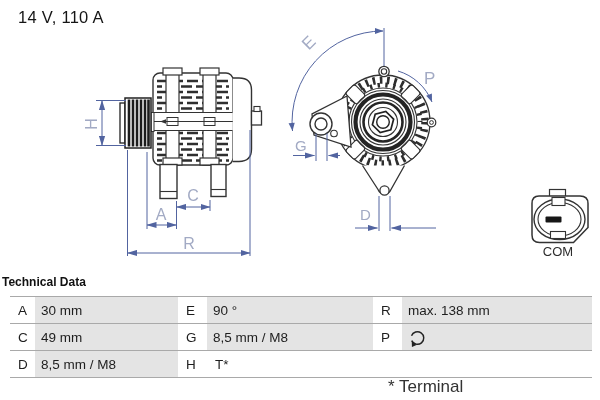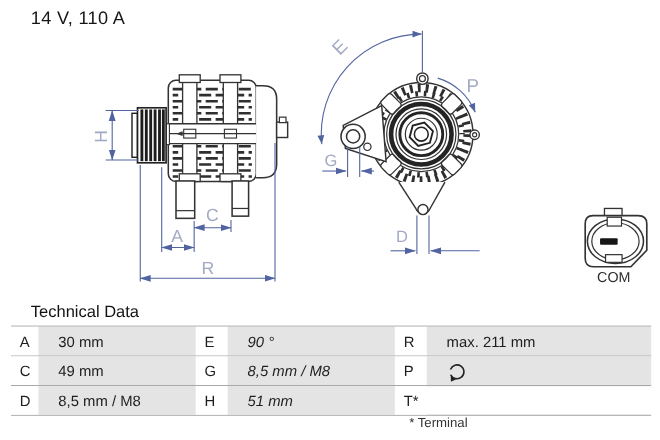--- a/index.html
+++ b/index.html
@@ -1,30 +1,30 @@
 <!DOCTYPE html>
 <html><head>
 <meta charset="utf-8">
 <style>
   html,body{margin:0;padding:0;background:#fff;}
   #page{position:relative;width:600px;height:400px;background:#ffffff;overflow:hidden;
         font-family:"Liberation Sans","DejaVu Sans",sans-serif;}
-  .title{position:absolute;left:18px;top:8px;font-size:16.5px;color:#151515;letter-spacing:.3px;margin-left:10px;}
+  .title{position:absolute;left:18px;top:8px;font-size:16.5px;color:#151515;letter-spacing:.3px;}
   svg.drawing{position:absolute;left:0;top:0;}
-  .tech-heading{position:absolute;left:28px;top:275px;font-size:15px;font-weight:normal;color:#111;}
+  .tech-heading{position:absolute;left:2px;top:275px;font-size:12px;font-weight:bold;color:#111;}
   .table{position:absolute;left:10px;top:296px;width:582px;}
   .trow{display:flex;height:26px;border-top:1px solid #a9a9a9;}
   .trow:last-child{border-bottom:1px solid #a9a9a9;}
   .cell{display:flex;align-items:center;box-sizing:border-box;font-size:13.5px;color:#1e1e1e;height:100%;}
   .lbl{background:#fff;padding-left:8px;}
-  .val{background:#e4e4e4;padding-left:18px;}
+  .val{background:#e4e4e4;padding-left:6px;}
   .lbl1{width:25px;}.val1{width:143px;}
-  .lbl2{width:29px;}.val2{width:152px;font-style:italic;}
+  .lbl2{width:29px;}.val2{width:166px;}
   .lbl3{width:29px;}.val3{flex:1;}
-  .footnote{position:absolute;left:372px;top:377px;font-size:12px;color:#333;}
+  .footnote{position:absolute;left:388px;top:377px;font-size:17px;color:#333;}
   .rot-icon{margin-top:1px;}
 </style>
 </head>
 <body>
 
 <div id="page">
 
   <div class="title">14 V, 110 A</div>
 
   <svg class="drawing" width="600" height="272" viewBox="0 0 600 272">
@@ -205,40 +205,39 @@
 
   <div class="tech-heading">Technical Data</div>
 
   <div class="table">
     <div class="trow">
       <div class="cell lbl lbl1">A</div>
       <div class="cell val val1">30 mm</div>
       <div class="cell lbl lbl2">E</div>
       <div class="cell val val2">90 °</div>
       <div class="cell lbl lbl3">R</div>
-      <div class="cell val val3">max. 211 mm</div>
+      <div class="cell val val3">max. 138 mm</div>
     </div>
     <div class="trow">
       <div class="cell lbl lbl1">C</div>
       <div class="cell val val1">49 mm</div>
       <div class="cell lbl lbl2">G</div>
       <div class="cell val val2">8,5 mm / M8</div>
       <div class="cell lbl lbl3">P</div>
       <div class="cell val val3">
         <svg class="rot-icon" width="18" height="18" viewBox="0 0 20 20">
           <path d="M 3.92 7.6 A 7 7 0 1 1 4.15 12.96" fill="none" stroke="#222" stroke-width="1.6"></path>
           <polygon points="-6.5,-2.8 0,0 -6.5,2.8" transform="translate(4.15 12.96) rotate(-115)" fill="#222"></polygon>
         </svg>
         <span></span>
       </div>
     </div>
     <div class="trow">
       <div class="cell lbl lbl1">D</div>
       <div class="cell val val1">8,5 mm / M8</div>
       <div class="cell lbl lbl2">H</div>
-      <div class="cell val val2">51 mm</div>
       <div class="cell lbl lbl3">T*</div>
     </div>
   </div>
 
   <div class="footnote">* Terminal</div>
 
 </div>
 
 </body></html>

